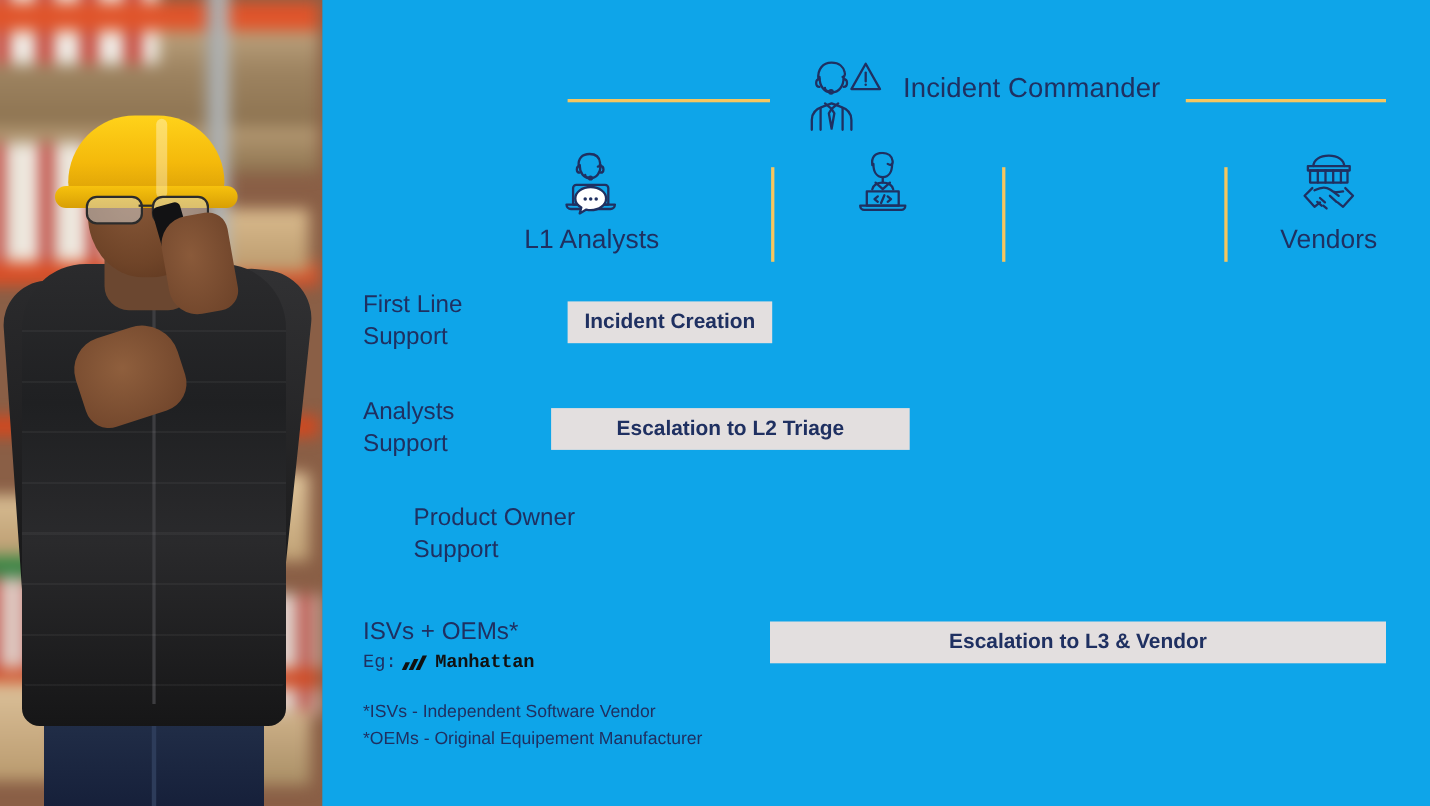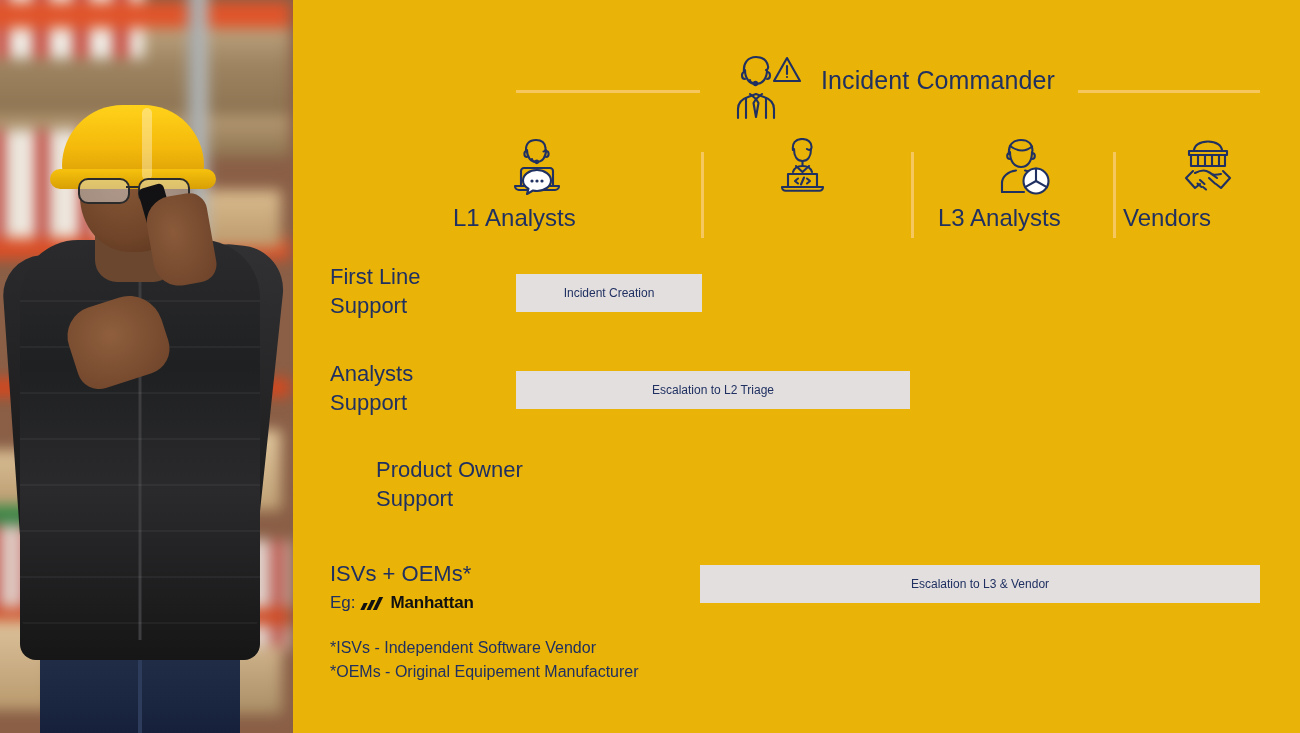--- a/index.html
+++ b/index.html
@@ -11,21 +11,21 @@
     width: 1300px;
     height: 733px;
     overflow: hidden;
     font-family: "Liberation Sans", sans-serif;
     color: #1f3061;
   }
   .slide {
     position: relative;
     width: 1300px;
     height: 733px;
-    background: #eab308;
+    background: #0ea5e9;
   }
 
   
   .photo {
     position: absolute;
     left: 0;
     top: 0;
     width: 293px;
     height: 733px;
     overflow: hidden;
@@ -223,20 +223,21 @@
 
   
   .columns {
     position: absolute;
     left: 0; top: 136px;
     width: 1007px; height: 105px;
   }
   .col {
     position: absolute;
     top: 0;
+    text-align: center;
   }
   .col .col-icon {
     height: 60px;
     display: flex;
     align-items: flex-end;
     justify-content: center;
   }
   .col .col-label {
     margin-top: 8px;
     font-size: 24px;
@@ -270,22 +271,22 @@
     white-space: pre-line;
   }
   .bar {
     position: absolute;
     background: #E3DFDF;
     display: flex;
     align-items: center;
     justify-content: center;
   }
   .bar-text {
-    font-size: 12px;
-    font-weight: normal;
+    font-size: 19px;
+    font-weight: bold;
     color: #1f3061;
     white-space: nowrap;
   }
 
   
   .eg-line {
     position: absolute;
     left: 37px;
     display: flex;
     align-items: center;
@@ -450,40 +451,20 @@
 
             <path d="M27 40.5l-3 2.5 3 2.5"></path>
             <path d="M36 40.5l3 2.5-3 2.5"></path>
             <path d="M33 39.5l-3 7"></path>
           </svg>
         </div>
       </div>
 
       <div class="vdiv" style="left:618px;"></div>
 
-      <div class="col" style="left:645px; width:170px;">
-        <div class="col-icon">
-          <svg width="64" height="58" viewBox="0 0 64 58" fill="none" stroke="#1f3061" stroke-width="2.1" stroke-linecap="round" stroke-linejoin="round">
-            <path d="M18 16c-1-9 4-14 12-14 7.5 0 11.5 4.5 11.5 11"></path>
-            <path d="M19 14c0 9 4 15 11 15s11-6 11-15"></path>
-            <path d="M19 8c4 3 8 4.5 12 4.5S38 11 41 8.5"></path>
-            <path d="M19 15c-1.8 0-2.8 1.2-2.8 3s1 3 2.8 3"></path>
-            <path d="M41 15c1.8 0 2.8 1.2 2.8 3s-1 3-2.8 3"></path>
-            <path d="M11 54V45c0-6.5 6-11.5 14-12.5"></path>
-            <path d="M34 32.5c2.3.3 4.4 1 6.2 1.9"></path>
-            <path d="M11 54h22"></path>
-
-            <circle cx="45" cy="43" r="12.5" fill="#ffffff"></circle>
-            <path d="M45 43V30.5"></path>
-            <path d="M45 43l10.8 6.2"></path>
-            <path d="M45 43l-10.8 6.2"></path>
-          </svg>
-        </div>
-        <div class="col-label">L3 Analysts</div>
-      </div>
 
       <div class="vdiv" style="left:820px;"></div>
 
       <div class="col" style="left:830px; width:170px;">
         <div class="col-icon">
           <svg width="64" height="58" viewBox="0 0 64 58" fill="none" stroke="#1f3061" stroke-width="2.1" stroke-linecap="round" stroke-linejoin="round">
 
             <path d="M18 13c0-5.5 5.8-9.5 14-9.5S46 7.5 46 13"></path>
             <path d="M13 13h38v4H13z"></path>
             <path d="M15 17h34v11H15z"></path>
@@ -509,34 +490,34 @@
         <div class="row-label" style="top:12px;">First Line
 Support</div>
         <div class="bar" style="left:223px; top:24px; width:186px; height:38px;">
           <span class="bar-text">Incident Creation</span>
         </div>
       </div>
 
       <div class="row" style="top:96px; height:95px;">
         <div class="row-label" style="top:13px;">Analysts
 Support</div>
-        <div class="bar" style="left:223px; top:25px; width:394px; height:38px;">
+        <div class="bar" style="left:208px; top:25px; width:326px; height:38px;">
           <span class="bar-text">Escalation to L2 Triage</span>
         </div>
       </div>
 
       <div class="row" style="top:192px; height:95px;margin-left:46px;">
         <div class="row-label" style="top:13px;">Product Owner
 Support</div>
       </div>
 
       <div class="row" style="top:295px; height:110px;">
         <div class="row-label" style="top:14px;">ISVs + OEMs*</div>
 
-        <div class="eg-line" style="top:48px;">
+        <div class="eg-line" style="top:48px;font-family:Liberation Mono, monospace;">
           <span class="eg-prefix">Eg:</span>
           <span class="mh-logo">
             <i></i>
               <i></i>
               <i></i>
           </span>
           <span class="mh-name">Manhattan</span>
         </div>
 
         <div class="bar" style="left:407px; top:20px; width:560px; height:38px;">

